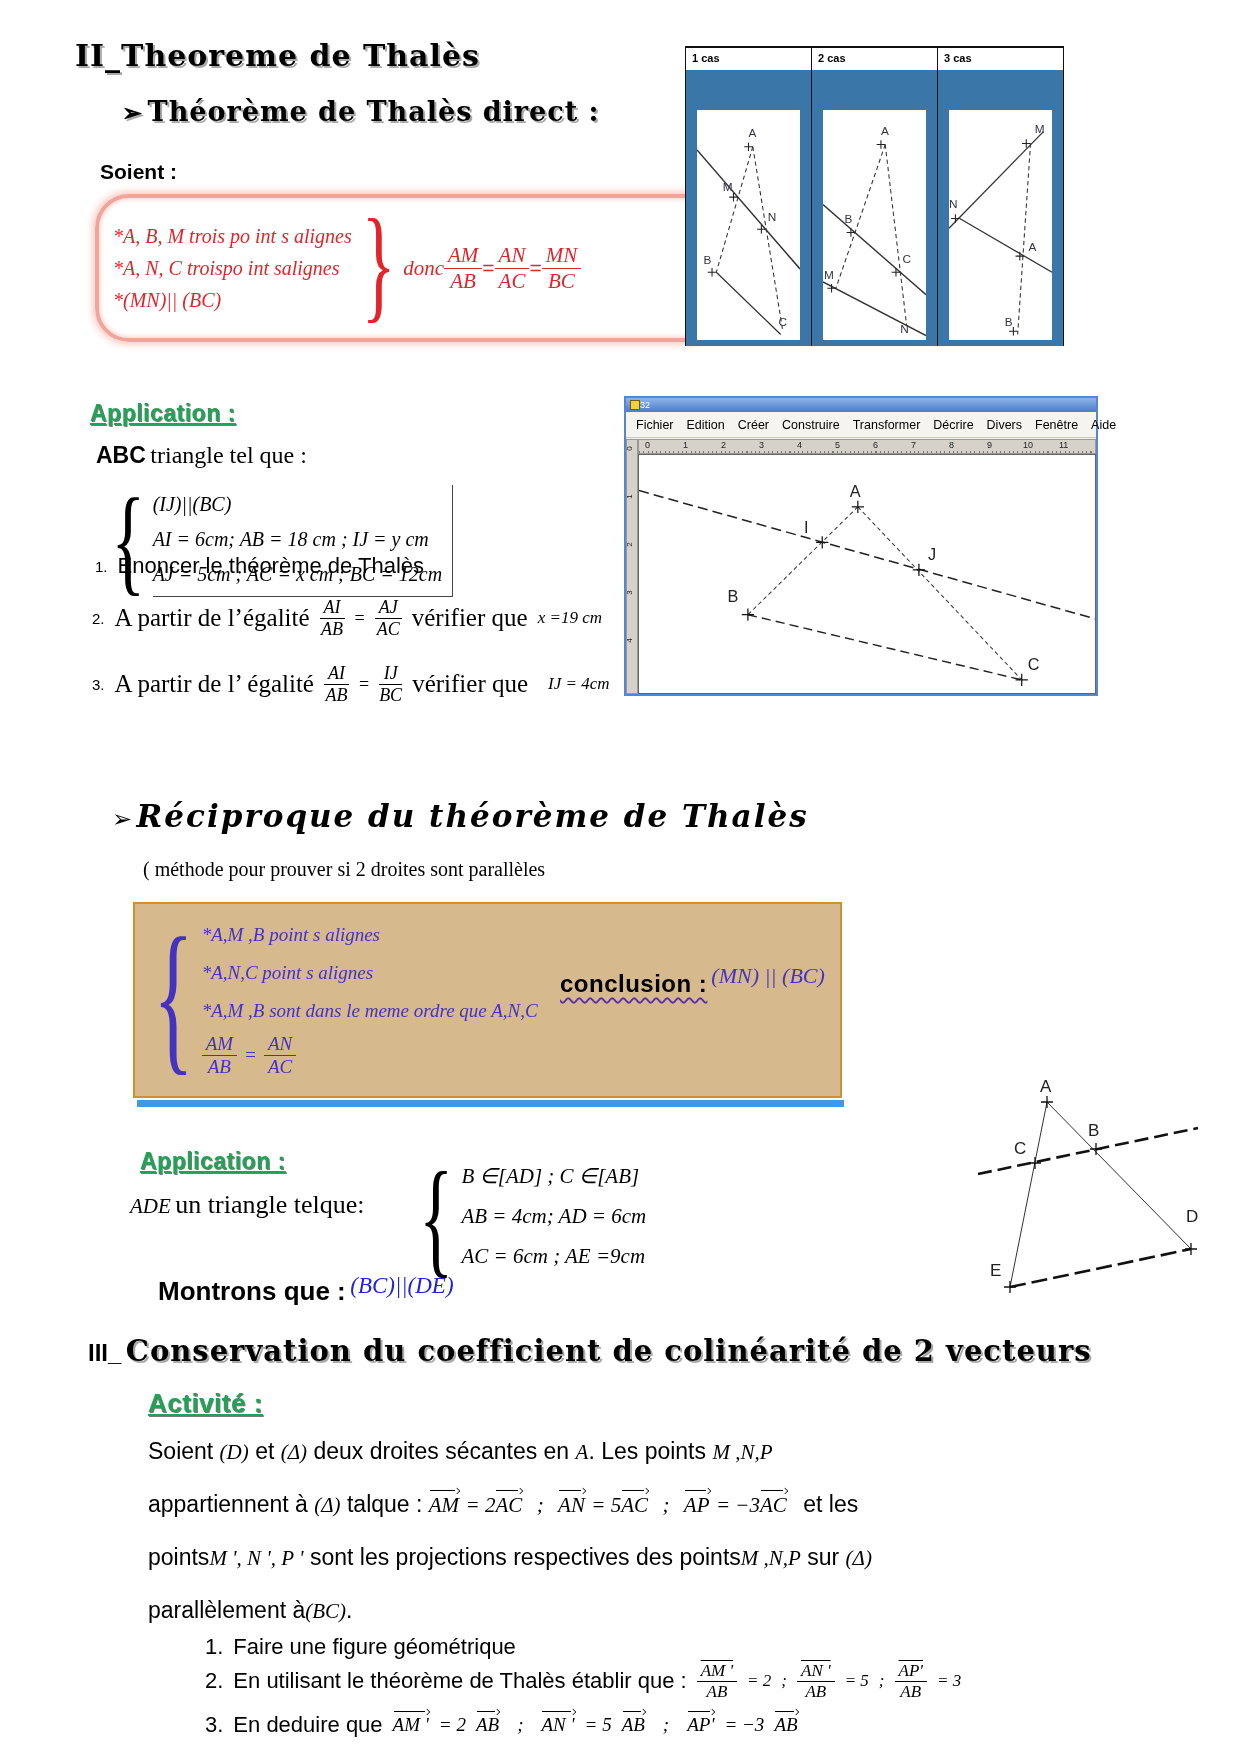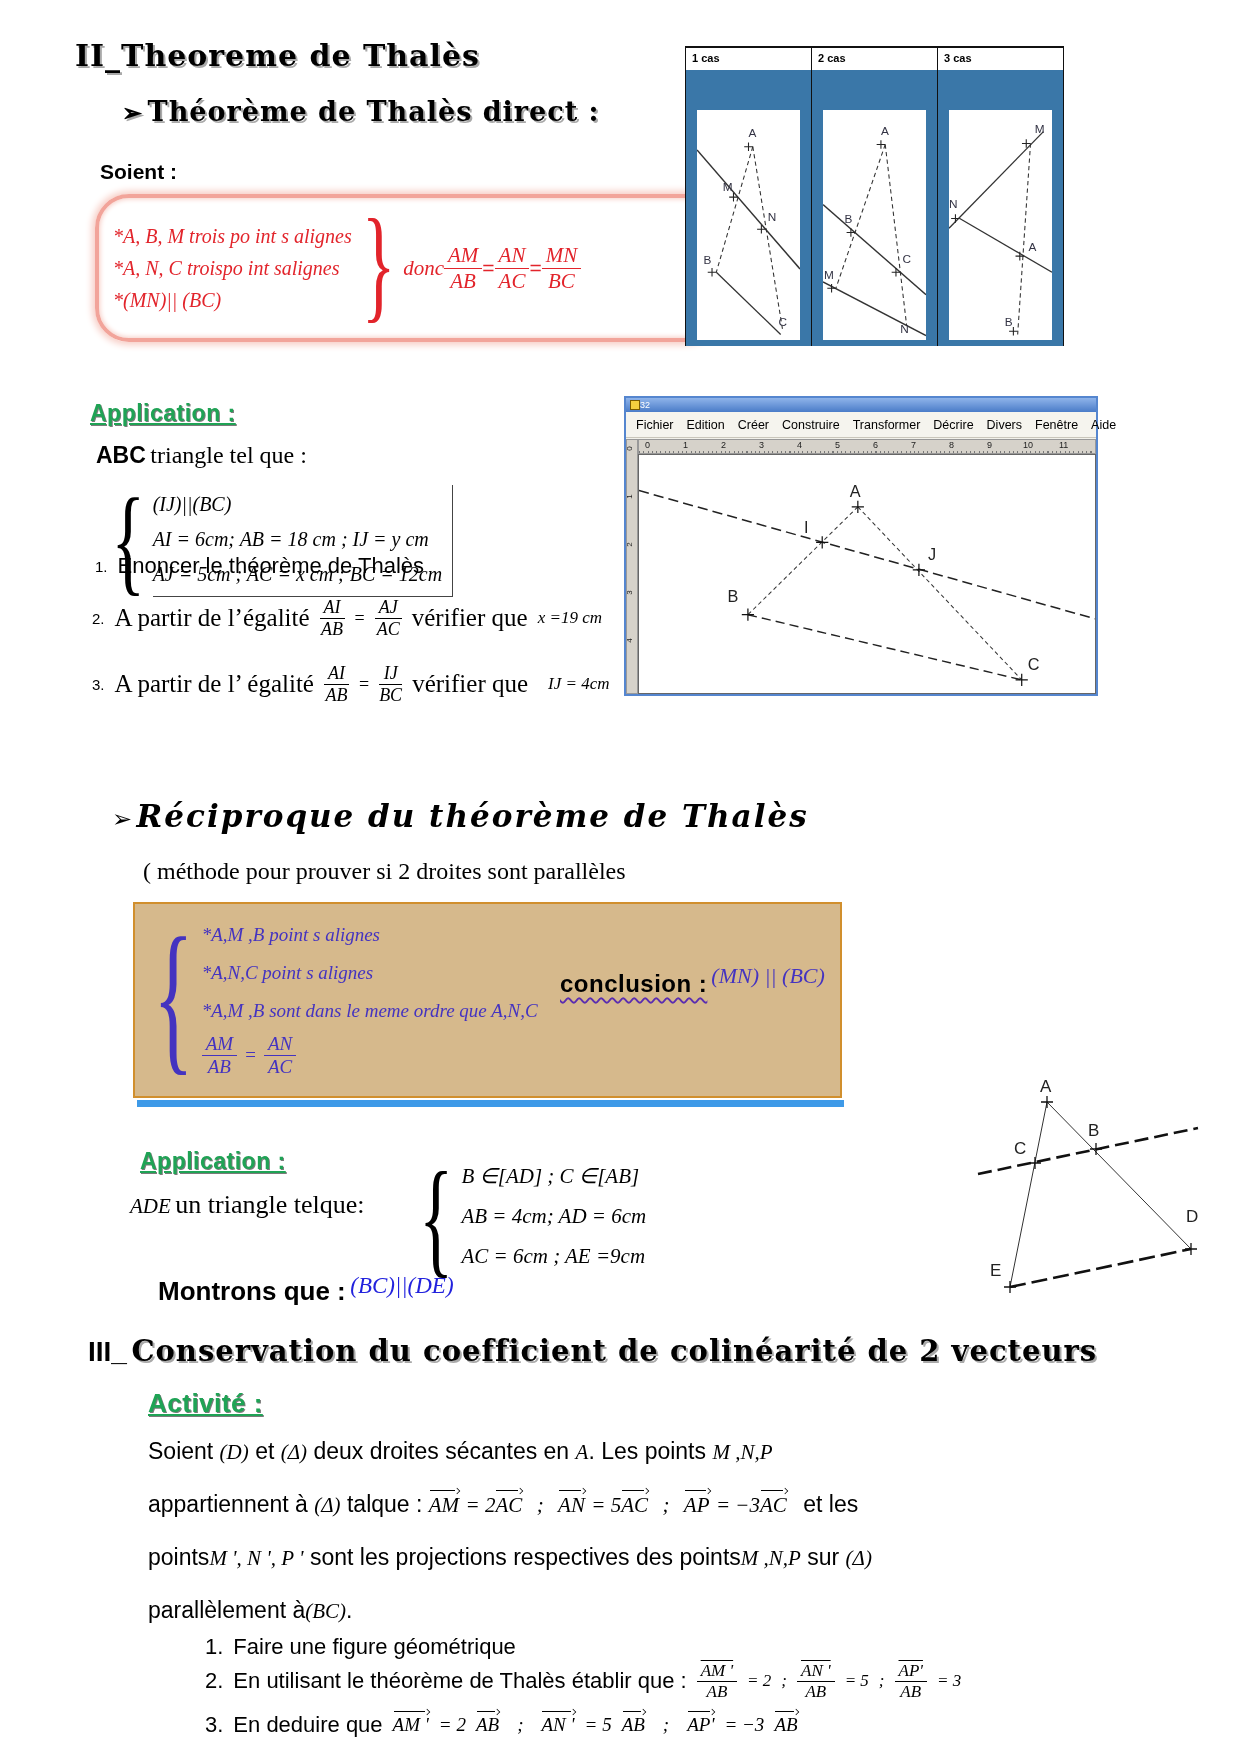--- a/index.html
+++ b/index.html
@@ -295,21 +295,21 @@
         <span class="den">BC</span>
       </span>
     <span class="qtext-s">vérifier que</span>
     <span class="qres" style="margin-left:10px;">IJ = 4cm</span>
   </div>
 
   <div class="abs" style="left:112px;top:798px;">
     <span style="font-size:24px;">➢</span>
     <span class="script" style="font-size:31px;letter-spacing:2px;">Réciproque du théorème de Thalès</span>
   </div>
-  <div class="abs serif" style="left:143px;top:858px;font-size:24px;text-align:right;">( méthode pour prouver si 2 droites sont parallèles</div>
+  <div class="abs serif" style="left:143px;top:858px;font-size:20px;text-align:right;">( méthode pour prouver si 2 droites sont parallèles</div>
 
   <div class="abs tanbox">
     <div class="row">
       <div class="brace" style="font-size:168px;transform:scaleX(.5);margin:0 -12px 0 -10px;color:#4433c0;">{</div>
       <div class="tlines">
         <div><span>*</span><span>A,M ,B  point s alignes</span></div>
         <div><span>*</span><span>A,N,C  point s alignes</span></div>
         <div><span>*</span><span>A,M ,B  sont dans le meme ordre  que A,N,C</span></div>
         <div style="display:flex;align-items:center;gap:7px;margin-top:4px;">
           <span class="frac" style="font-size:19px;">
@@ -360,21 +360,21 @@
     <path d="M97 46 v12 M91 52 h12  M85 107 v12 M79 113 h12  M146 93 v12 M140 99 h12
              M241 193 v12 M235 199 h12  M60 231 v12 M54 237 h12" stroke="#111" stroke-width="1.3" fill="none"></path>
     <text x="90" y="42" font-size="17" fill="#222">A</text>
     <text x="138" y="86" font-size="17" fill="#222">B</text>
     <text x="64" y="104" font-size="17" fill="#222">C</text>
     <text x="236" y="172" font-size="17" fill="#222">D</text>
     <text x="40" y="226" font-size="17" fill="#222">E</text>
   </svg>
 
   <div class="abs" style="left:88px;top:1334px;white-space:nowrap;">
-    <span style="font-weight:900;font-size:28px;">III_</span>
+    <span style="font-weight:900;font-size:24px;">III_</span>
     <span class="deco" style="font-size:29px;">Conservation du coefficient de colinéarité de 2 vecteurs</span>
   </div>
 
   <div class="abs green-h" style="left:148px;top:1388px;font-size:26px;">Activité :</div>
 
   <div class="abs actline" style="left:148px;top:1438px;">
     <span>Soient</span>
     <span class="m">(D)</span>
     <span>et</span>
     <span class="m">(Δ)</span>

